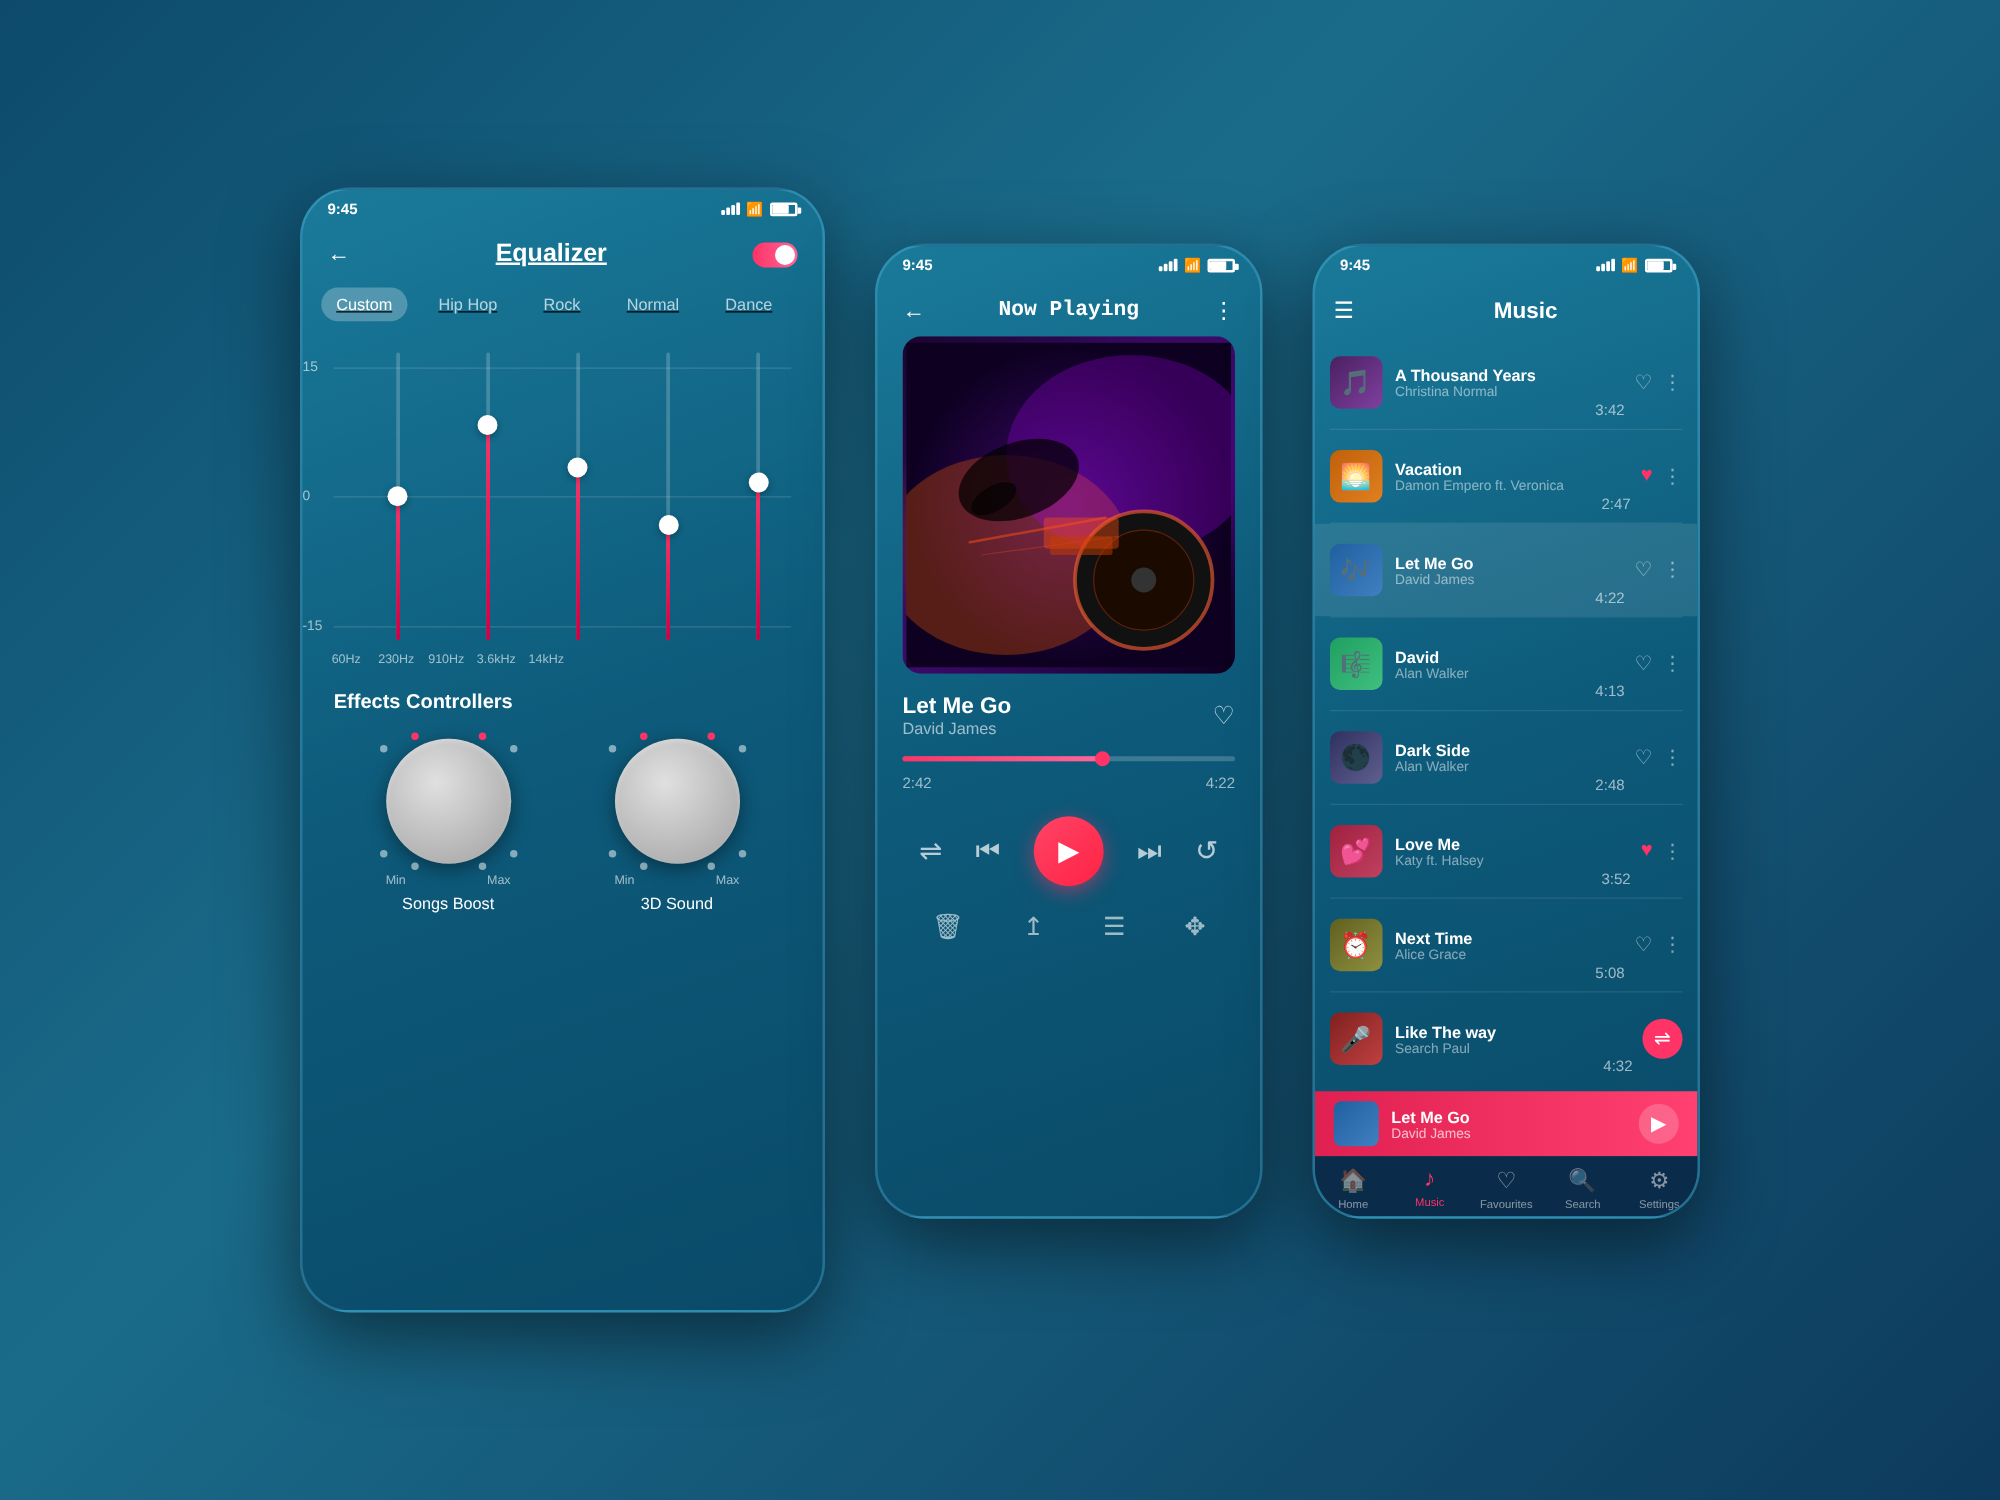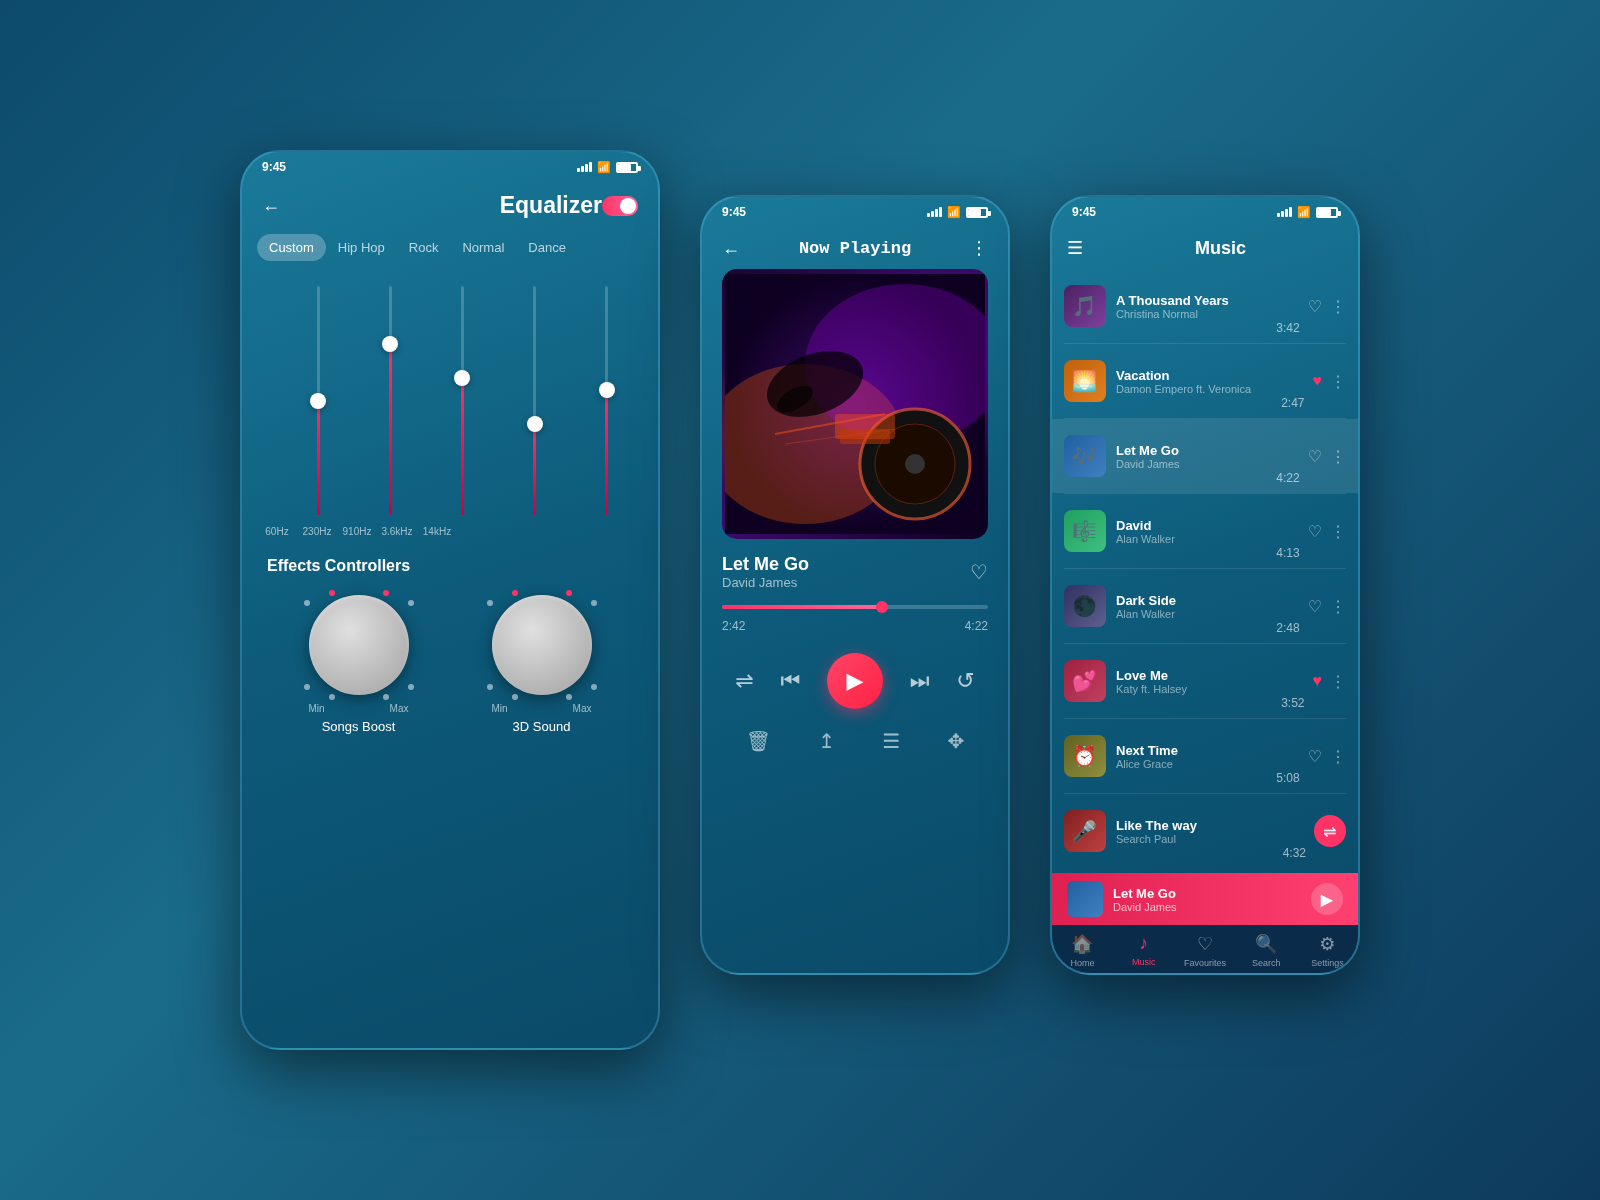--- a/index.html
+++ b/index.html
@@ -70,45 +70,47 @@
 
     
     .eq-header {
       display: flex;
       align-items: center;
       justify-content: space-between;
       padding: 10px 20px 15px;
     }
     .eq-title {
       color: white;
-      font-size: 23px;
+      font-size: 20px;
       font-weight: bold;
-      text-align: right;
+      text-align: center;
       flex: 1;
+      text-decoration: underline;
     }
     .back-arrow { color: white; font-size: 18px; cursor: pointer; }
     .toggle-switch {
       width: 36px; height: 20px;
       background: linear-gradient(90deg, #ff3366, #ff6699);
       border-radius: 10px;
       position: relative;
     }
     .toggle-switch::after {
       content: '';
       position: absolute;
       right: 2px; top: 2px;
       width: 16px; height: 16px;
       background: white;
       border-radius: 50%;
     }
 
     .eq-tabs {
       display: flex;
-      gap: 0;
+      gap: 13px;
       padding: 0 15px 15px;
+      text-decoration: underline;
     }
     .eq-tab {
       padding: 6px 12px;
       border-radius: 15px;
       color: rgba(255,255,255,0.7);
       font-size: 13px;
       cursor: pointer;
     }
     .eq-tab.active {
       background: rgba(255,255,255,0.25);
@@ -528,20 +530,31 @@
 
   <div class="eq-tabs">
     <div class="eq-tab active">Custom</div>
     <div class="eq-tab">Hip Hop</div>
     <div class="eq-tab">Rock</div>
     <div class="eq-tab">Normal</div>
     <div class="eq-tab">Dance</div>
   </div>
 
   <div class="eq-chart">
+    <div class="eq-grid-lines">
+      <div class="eq-grid-line" style="top:5%">
+          <span class="eq-grid-label">15</span>
+        </div>
+      <div class="eq-grid-line" style="top:50%">
+          <span class="eq-grid-label">0</span>
+        </div>
+      <div class="eq-grid-line" style="top:95%">
+          <span class="eq-grid-label">-15</span>
+        </div>
+    </div>
     <div class="eq-sliders-container">
 
       <div class="eq-slider-col">
         <div class="eq-slider-track">
           <div class="eq-slider-fill" style="height:50%"></div>
           <div class="eq-slider-thumb" style="bottom:calc(50% - 8px)"></div>
         </div>
       </div>
 
       <div class="eq-slider-col">

